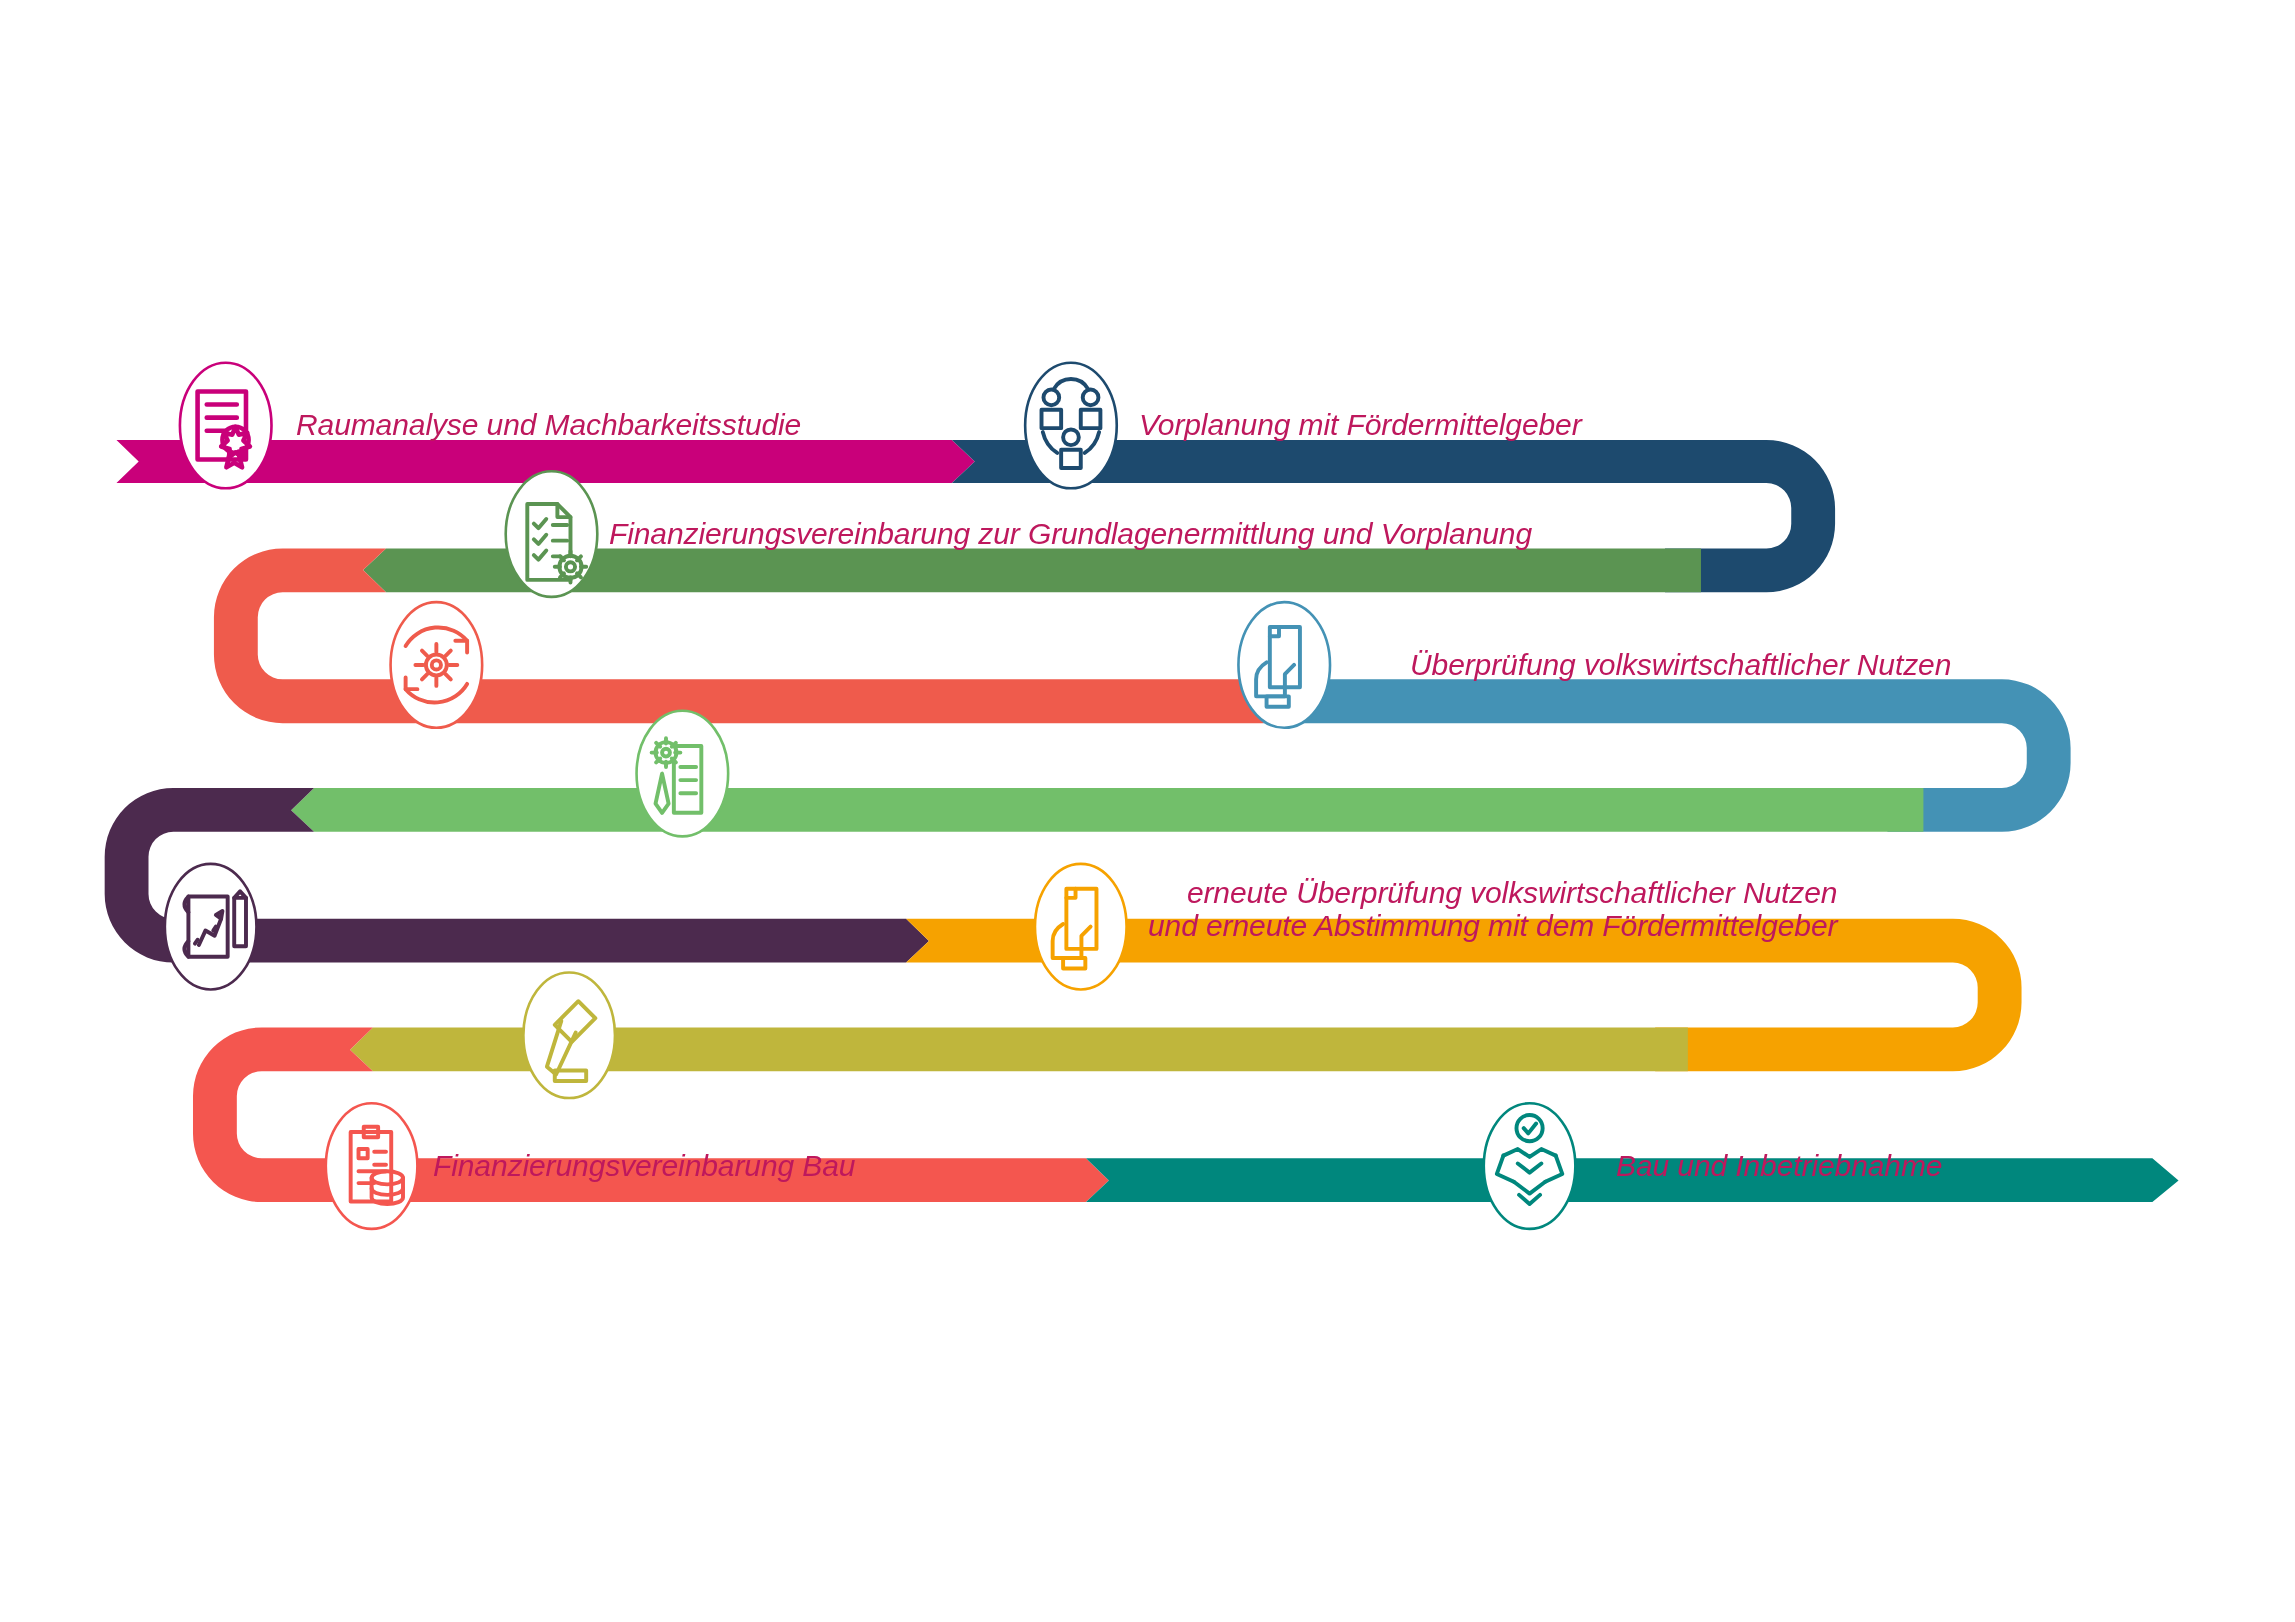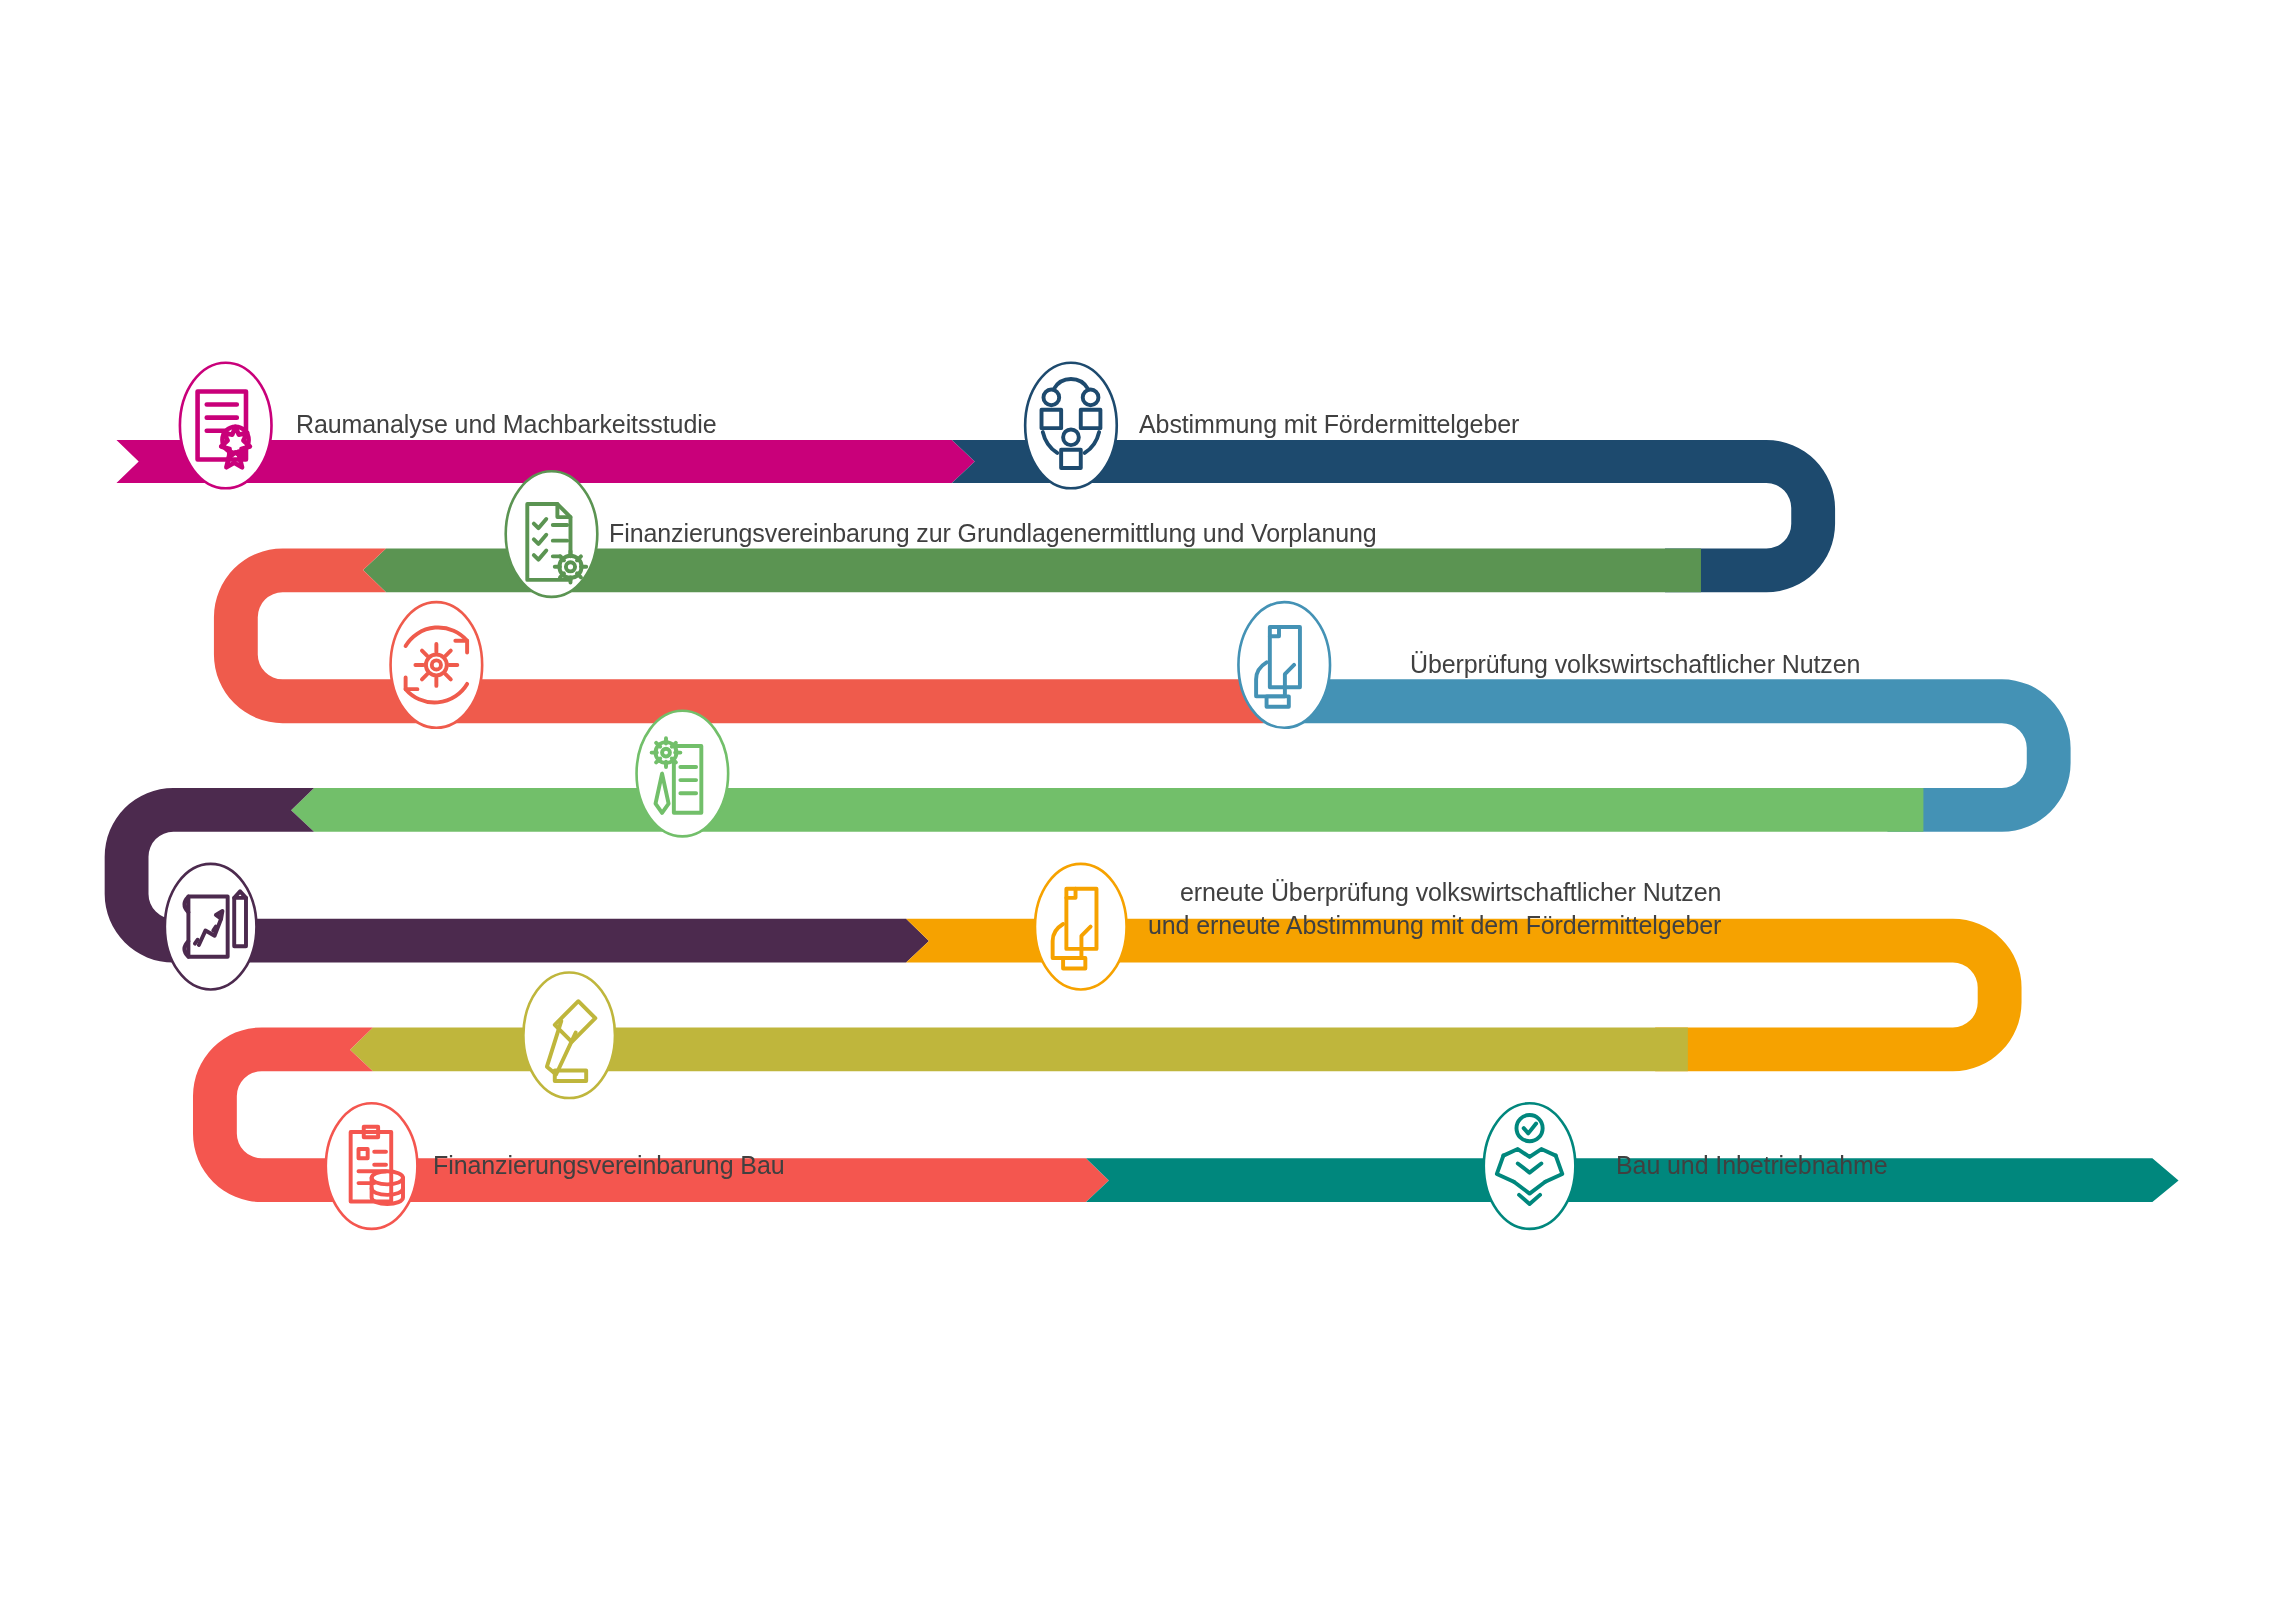--- a/index.html
+++ b/index.html
@@ -5,26 +5,27 @@
   html,body{margin:0;padding:0;}
   body{
     width:2295px;height:1623px;background:#ffffff;
     font-family:"Liberation Sans", sans-serif;
     overflow:hidden;position:relative;
   }
   #stage{position:absolute;left:0;top:0;width:2295px;height:1623px;}
   svg.snake{position:absolute;left:0;top:0;width:2295px;height:1623px;}
   .label{
     position:absolute;
-    color:#404040;
-    font-size:25px;
+    color:#be185d;
+    font-size:30px;
     line-height:35px;
     white-space:nowrap;
     font-family:"Liberation Sans", sans-serif;
     letter-spacing:-0.1px;
+    font-style:italic;
   }
   .label.two-line{white-space:pre-line;line-height:33px;}
 </style>
 </head>
 <body>
 
 <div id="stage">
 
   <svg class="snake" viewBox="0 0 3508 2480">
     <defs>
@@ -273,21 +274,21 @@
         <path d="M2298 1766 l-10 28 26 12 M2378 1766 l10 28 -26 12"></path>
         <path d="M2320 1778 l18 14 18 -14"></path>
         <path d="M2314 1806 l24 18 24 -18"></path>
         <path d="M2322 1826 l16 14 16 -14"></path>
       </g>
     </g>
   </svg>
 
   <div class="label" style="left:296px; top:407px;">Raumanalyse und Machbarkeitsstudie</div>
 
-  <div class="label" style="left:1139px; top:407px;">Abstimmung mit Fördermittelgeber</div>
+  <div class="label" style="left:1139px; top:407px;">Vorplanung mit Fördermittelgeber</div>
 
   <div class="label" style="left:609px; top:516px;text-align:right;">Finanzierungsvereinbarung zur Grundlagenermittlung und Vorplanung</div>
 
 
   <div class="label" style="left:1410px; top:647px;">Überprüfung volkswirtschaftlicher Nutzen</div>
 
 
 
   <div class="label two-line" style="left:1148px; top:876px;text-align:right;">erneute Überprüfung volkswirtschaftlicher Nutzen
 und erneute Abstimmung mit dem Fördermittelgeber</div>

